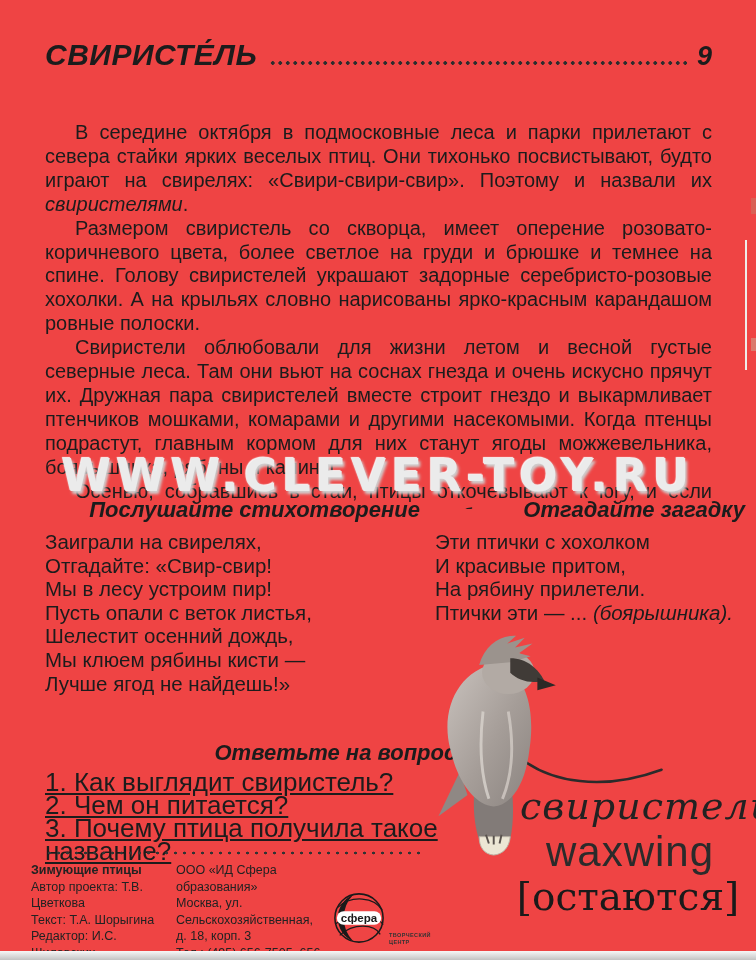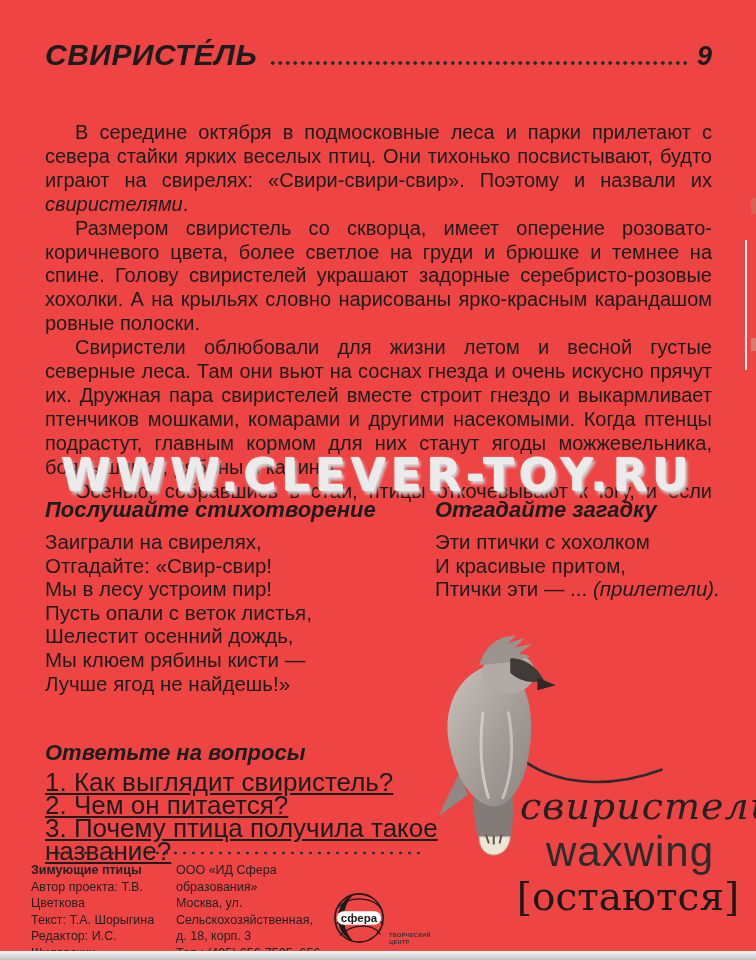--- a/index.html
+++ b/index.html
@@ -17,21 +17,21 @@
   
   .article{position:absolute;left:45px;top:86px;width:667px;height:388px;overflow:hidden;
     font-size:20px;line-height:23.9px;text-align:justify;margin-top:35px;}
   .article p{margin:0;text-indent:30px;}
   .em{font-style:italic;}
   
   .watermark{position:absolute;left:0;top:449px;width:756px;text-align:center;
     font-family:"DejaVu Sans",sans-serif;font-weight:bold;font-size:45px;letter-spacing:5px;
     color:#ebebeb;text-shadow:2px 3px 3px #cfcfcf,-1px -1px 1px #f8f8f8;white-space:nowrap;}
   
-  .sec-heading{font-size:22px;font-weight:bold;font-style:italic;margin:0 0 7px 0;}
+  .sec-heading{font-size:22px;font-weight:bold;font-style:italic;margin:0 0 7px 16px;text-align:right;}
   .poem-col{position:absolute;left:45px;top:497px;width:375px;}
   .riddle-col{position:absolute;left:435px;top:497px;width:310px;}
   .verse-line{font-size:20.5px;line-height:23.6px;}
   
   .questions{position:absolute;left:45px;top:740px;width:430px;}
   .questions .sec-heading{margin-bottom:5px;}
   .q-line{font-size:26px;line-height:23px;text-decoration:underline;}
   
   .bird-svg{position:absolute;left:425px;top:630px;}
   .bird-label-ru{position:absolute;left:520px;top:784px;width:220px;text-align:center;
@@ -87,21 +87,22 @@
     <div class="verse-line">Пусть опали с веток листья,</div>
     <div class="verse-line">Шелестит осенний дождь,</div>
     <div class="verse-line">Мы клюем рябины кисти —</div>
     <div class="verse-line">Лучше ягод не найдешь!»</div>
   </div>
 
   <div class="riddle-col">
     <div class="sec-heading">Отгадайте загадку</div>
     <div class="verse-line">Эти птички с хохолком</div>
     <div class="verse-line">И красивые притом,</div>
-    <div class="verse-line"><span>Птички эти — ... </span><span class="em">(прилетели).</span></div>
+    <div class="verse-line">На рябину прилетели.</div>
+    <div class="verse-line"><span>Птички эти — ... </span><span class="em">(боярышника).</span></div>
   </div>
 
   <div class="questions">
     <div class="sec-heading">Ответьте на вопросы</div>
     <div class="q-line">1. Как выглядит свиристель?</div>
     <div class="q-line">2. Чем он питается?</div>
     <div class="q-line">3. Почему птица получила такое название?</div>
   </div>
 
   <svg class="bird-svg" width="250" height="228" viewBox="0 0 250 235" aria-hidden="true">

